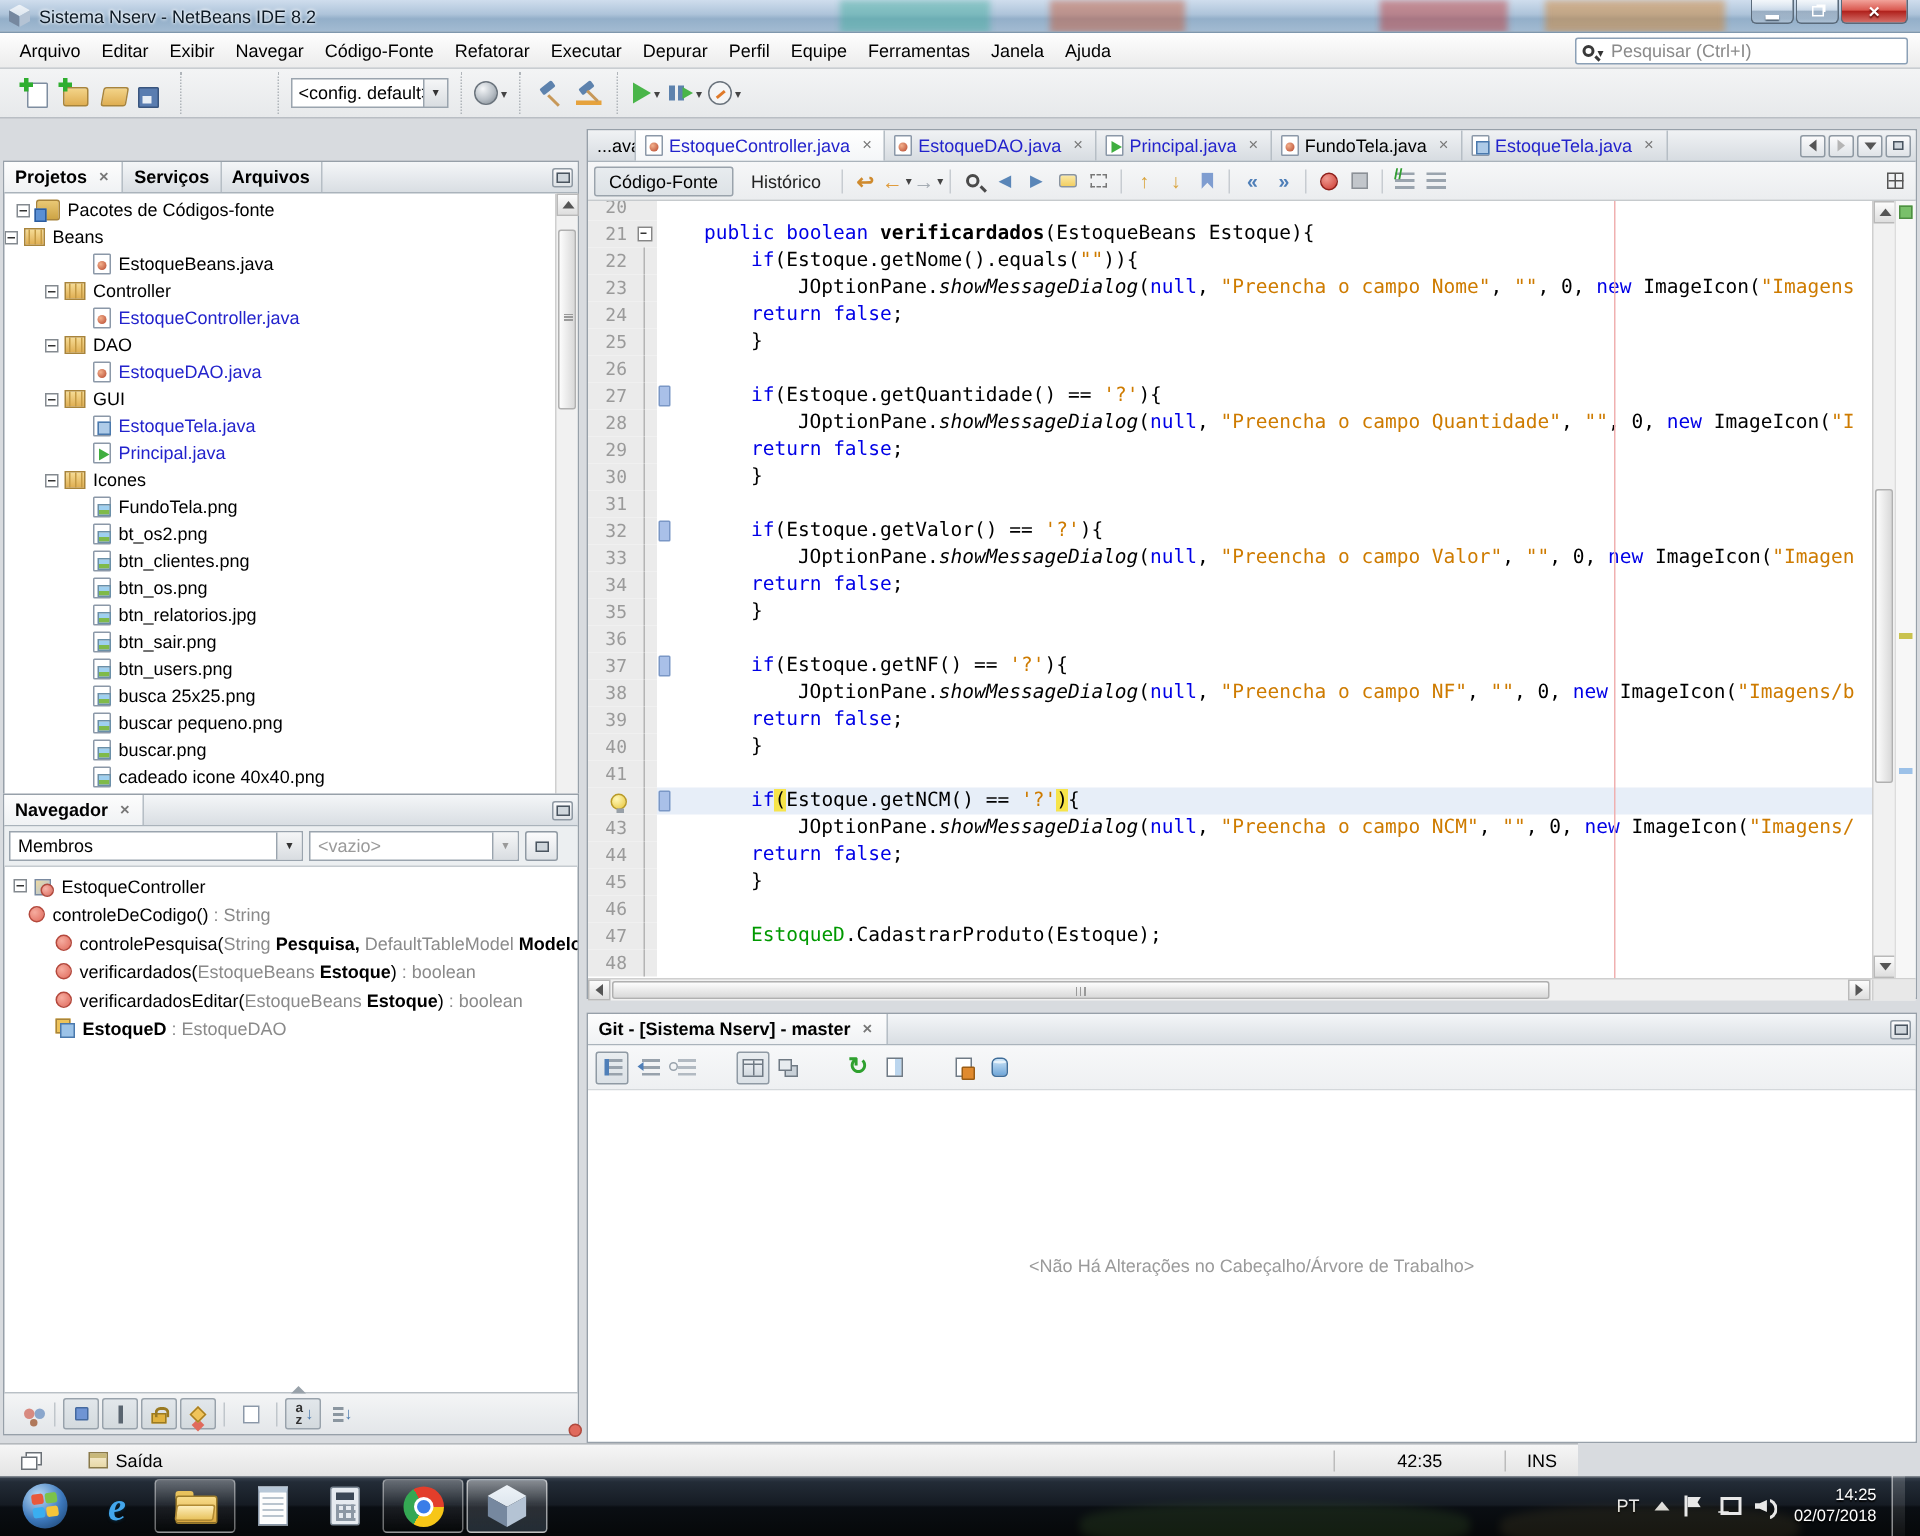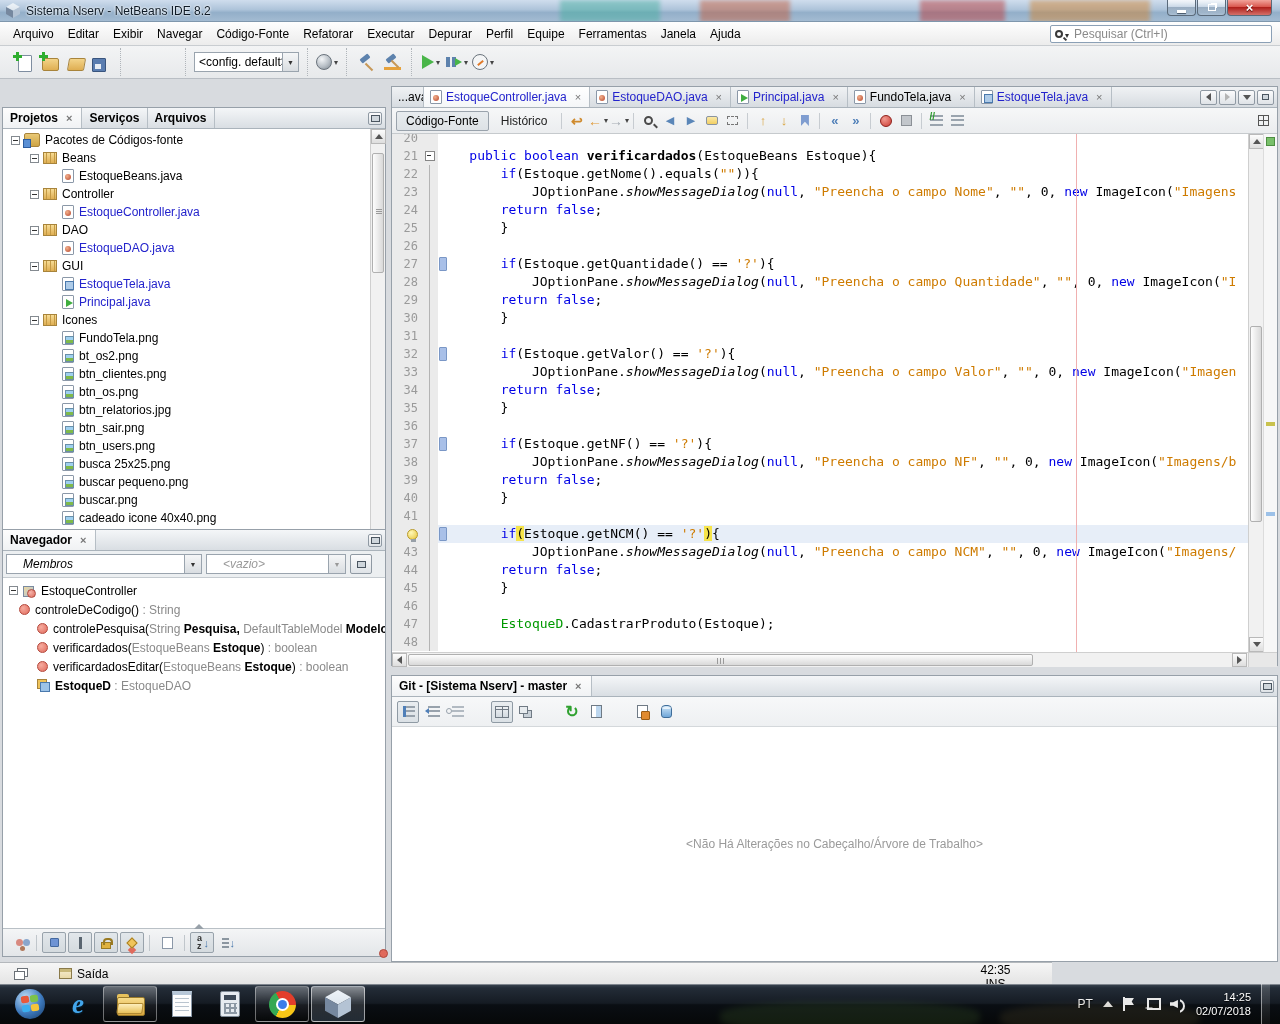--- a/index.html
+++ b/index.html
@@ -114,21 +114,21 @@
   .arr-dn{width:0;height:0;border-left:4px solid transparent;border-right:4px solid transparent;border-top:5px solid #555;}
   .arr-lf{width:0;height:0;border-top:4px solid transparent;border-bottom:4px solid transparent;border-right:5px solid #555;}
   .arr-rt{width:0;height:0;border-top:4px solid transparent;border-bottom:4px solid transparent;border-left:5px solid #555;}
   .sb-thumb{position:absolute;left:1px;width:12px;background:linear-gradient(90deg,#fdfdfd,#d9d9d9);border:1px solid #b0b0b0;border-radius:2px;}
   .sb-grip{position:absolute;left:3px;width:6px;height:5px;background:repeating-linear-gradient(#9a9a9a 0 1px,transparent 1px 2px);}
 
   
   #navigator-panel{left:2px;top:529px;width:384px;height:428px;}
   #nav-combos{position:absolute;left:0;top:21px;right:0;height:27px;background:#eceff1;border-bottom:1px solid #c5cbd0;display:flex;align-items:center;padding:0 3px;gap:4px;}
   .nselect{height:20px;border:1px solid #9aa4ae;background:#fff;display:flex;align-items:center;}
-  .nselect .val{flex:1;padding:0 16px;white-space:nowrap;overflow:hidden;font-style:italic;}
+  .nselect .val{flex:1;padding:0 5px;white-space:nowrap;overflow:hidden;}
   .nselect .nbt{width:17px;height:18px;background:linear-gradient(#f5f6f7,#d9dde1);border-left:1px solid #9aa4ae;display:flex;align-items:center;justify-content:center;font-size:7px;color:#333;}
   .nselect.disabled .val{color:#9a9a9a;}
   .nselect.disabled .nbt{color:#999;}
   #nav-members{position:absolute;left:0;top:48px;right:0;bottom:28px;overflow:hidden;padding-top:3px;}
   .mrow{height:19px;display:flex;align-items:center;white-space:nowrap;}
   .mrow .mtxt{margin-left:5px;}
   .mg{color:#8a8a8a;}
   .mbold{font-weight:bold;}
   .i-class{width:14px;height:14px;}
   .i-class::before{content:'';position:absolute;left:1px;top:2px;width:9px;height:9px;background:linear-gradient(135deg,#f0d9a0,#a9c3de);border:1px solid #7a8aa0;}
@@ -246,21 +246,21 @@
   .gv-revert::before{content:'';position:absolute;left:0;right:0;top:1px;height:2px;background:#e8f3fb;border-radius:50%;}
   #git-content{position:absolute;left:0;top:51px;right:0;bottom:0;background:#fff;display:flex;align-items:center;justify-content:center;}
   #git-msg{color:#9a9a9a;font-size:12px;}
 
   
   #statusbar{position:absolute;left:0;top:962px;width:1052px;height:22px;background:linear-gradient(#f6f6f6,#e4e4e4);border-top:1px solid #b4b8bc;display:flex;align-items:center;}
   .sb-winicon{width:11px;height:9px;border:1px solid #6a7076;background:#fff;box-shadow:3px -3px 0 -1px #fff,3px -3px 0 0 #6a7076;margin:3px 10px 0 14px;}
   #saida-btn{display:flex;align-items:center;gap:5px;padding:2px 6px;margin-left:18px;}
   .saida-ico{width:13px;height:11px;border:1px solid #8a7a4a;background:linear-gradient(#f6edd2,#e8d9a8);position:relative;}
   .saida-ico::before{content:'';position:absolute;left:0;right:0;top:0;height:3px;background:#c8b87a;}
-  #sb-right{margin-left:auto;display:flex;align-items:center;height:100%;flex-direction:column;}
+  #sb-right{margin-left:auto;display:flex;align-items:center;height:100%;}
   .sb-sep{width:1px;height:14px;background:#bcbcbc;}
   .sb-cell{display:flex;align-items:center;justify-content:center;height:100%;}
   #sb-caret{width:113px;}
   #sb-ins{width:48px;}
 
   
   #taskbar{position:absolute;left:0;top:984px;width:1280px;height:40px;
     background:linear-gradient(#3d4754,#232c37 10%,#151b23 48%,#0a0e13 52%,#060809);display:flex;align-items:center;overflow:hidden;}
   #taskbar::before{content:'';position:absolute;left:0;right:0;top:0;height:1px;background:rgba(255,255,255,.35);}
   .wpblob{position:absolute;opacity:.16;filter:blur(3px);}
@@ -426,21 +426,21 @@
           <span>Arquivos</span>
         </div>
         <div class="pmin"></div>
       </div>
     <div id="ptree">
         <div class="trow" style="padding-left: 8px;">
           <span class="exp"></span>
           <span class="ico i-pkgroot"></span>
           <span class="lbl">Pacotes de Códigos-fonte</span>
         </div>
-        <div class="trow" style="padding-left: 27px;">
+        <div class="trow" style="">
           <span class="exp"></span>
           <span class="ico i-pkg"></span>
           <span class="lbl">Beans</span>
         </div>
         <div class="trow" style="padding-left: 46px;">
           <span class="noexp"></span>
           <span class="ico i-java"></span>
           <span class="lbl">EstoqueBeans.java</span>
         </div>
         <div class="trow" style="padding-left: 27px;">

